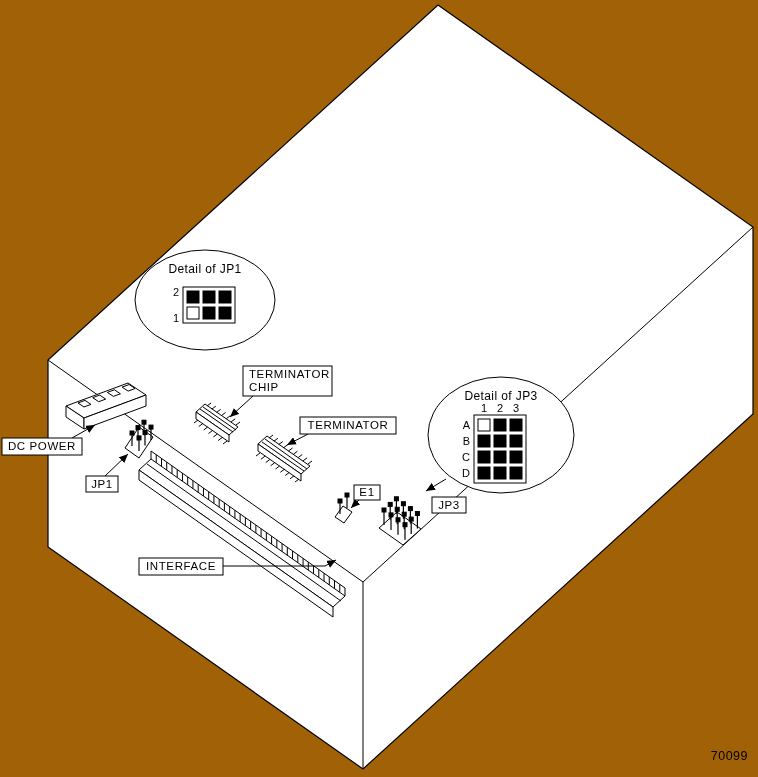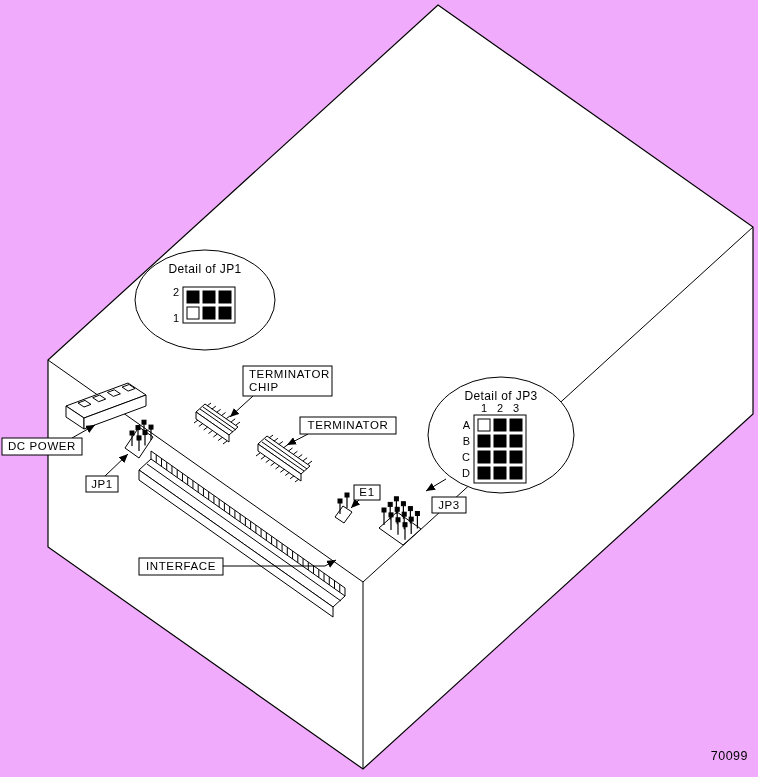--- a/index.html
+++ b/index.html
@@ -1,16 +1,16 @@
 <!DOCTYPE html>
 <html><head>
 <meta charset="utf-8">
 <style>
   html,body{margin:0;padding:0;background:#ffffff;}
-  .page{position:relative;width:758px;height:777px;background:#f0abfc;overflow:hidden;}
+  .page{position:relative;width:758px;height:777px;background:#a16207;overflow:hidden;}
   svg{display:block;}
   svg text{font-family:"Liberation Sans",sans-serif;fill:#000000;}
   .callout-text{font-size:11.5px;letter-spacing:0.6px;}
   .detail-title{font-size:12px;letter-spacing:0.4px;}
   .pin-label{font-size:11px;}
   .fig-num{font-size:12.5px;letter-spacing:0.5px;}
 </style>
 </head>
 <body>
 

